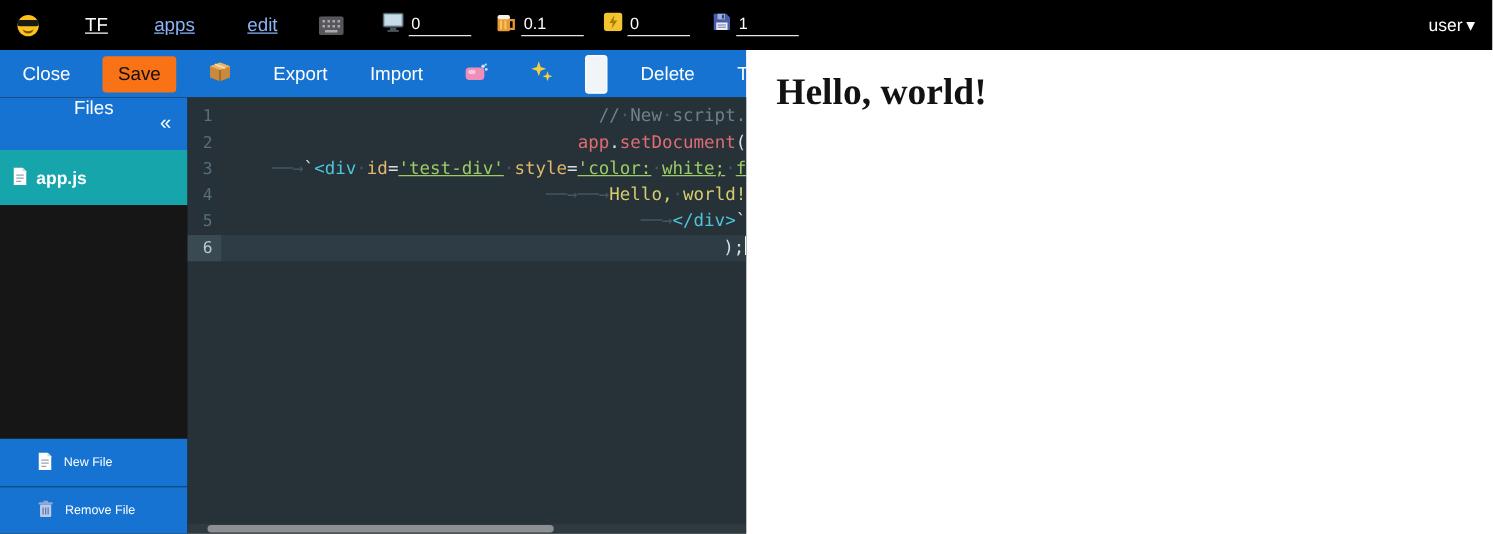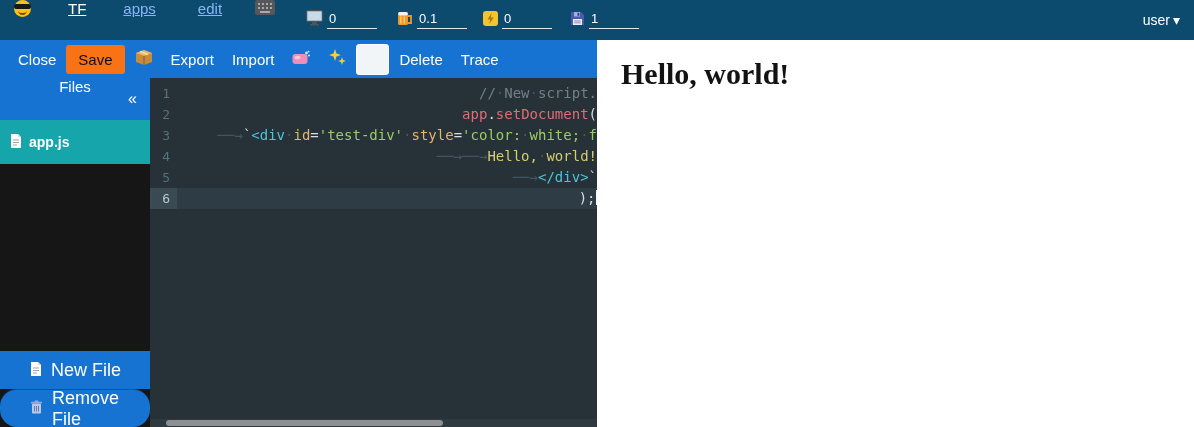--- a/index.html
+++ b/index.html
@@ -6,21 +6,21 @@
   html,body { width:1194px; height:427px; }
   body {
     font-family: "Liberation Sans", sans-serif;
     background:#fff;
     overflow:hidden;
   }
   .page { width:1194px; height:427px; position:relative; overflow:hidden; }
 
   
   .topbar {
-    height:40px; background:#0c4a6e; display:flex; 
+    height:40px; background:#000000; display:flex; align-items:center;
     color:#fff;
   }
   .i-face{position:relative;width:17px;height:17px;border-radius:50%;background:#fcc21b;display:inline-block;margin-left:14px;flex:none;cursor:pointer;}
   .i-face::before{content:"";position:absolute;left:0;top:4px;width:17px;height:5px;background:#191919;border-radius:2px;}
   .i-face::after{content:"";position:absolute;left:4px;bottom:2px;width:9px;height:4px;border-bottom:2px solid #7a4b00;border-radius:0 0 8px 8px;}
   .tb-link{ text-decoration:underline; font-size:15px; cursor:pointer; }
   .tb-brand{ color:#fff; margin-left:37px; }
   .tb-apps{ color:#8ab4f8; margin-left:37px; }
   .tb-edit{ color:#8ab4f8; margin-left:42px; }
   .i-kbd{ margin-left:33px; display:inline-flex; cursor:pointer; flex:none;}
@@ -39,21 +39,21 @@
   .left-app{ width:597px; min-width:597px; display:flex; flex-direction:column; background:#161616; }
   .preview{ flex:1; background:#ffffff; }
   .preview h1{
     font-family:"Liberation Serif", serif; font-weight:bold; font-size:30px;
     color:#121212; margin:17px 0 0 24px;
   }
 
   
   .toolbar{
     height:38px; background:#1673d1; display:flex; align-items:center;
-    padding:0 10px; gap:2px; flex:none;
+    padding:0 10px; gap:18px; flex:none;
   }
   .toolbar button{
     background:transparent; border:none; color:#fff; font-size:15px;
     font-family:"Liberation Sans",sans-serif; padding:5px 8px; cursor:pointer;
     display:inline-flex; align-items:center; justify-content:center;
   }
   .toolbar button.save{ background:#f97316; color:#0e0e0e; border-radius:3px; padding:6px 12px; }
   .toolbar button.blank{
     width:33px; height:31px; background:#f2f5f8; border:1px solid #ffffff; border-radius:3px;
   }
@@ -70,46 +70,46 @@
   .collapse-btn{
     position:absolute; right:13px; top:50%; transform:translateY(-50%);
     cursor:pointer; font-size:16px;
   }
   .file-item{
     height:44px; background:#16a5ab; color:#fff; font-weight:bold; font-size:14px;
     display:flex; align-items:center; gap:7px; padding-left:10px; cursor:pointer; flex:none;
   }
   .sidebar-spacer{ flex:1; background:#161616; }
   .side-btn{
-    height:38px; background:#1673d1; border:none; color:#fff; font-size:18px;
+    height:38px; background:#1673d1; border:none; color:#fff; font-size:10px;
     font-family:"Liberation Sans",sans-serif; display:flex; align-items:center; gap:9px;
     padding-left:30px; width:100%; cursor:pointer; text-align:left; flex:none;
   }
-  .side-btn + .side-btn{ border-top:1px solid rgba(0,0,0,0.28);border-radius:17px; }
+  .side-btn + .side-btn{ border-top:1px solid rgba(0,0,0,0.28); }
 
   
   .editor{
     position:relative; flex:1; background:#263238; overflow:hidden;
     font-family:"DejaVu Sans Mono", monospace; font-size:14px; padding-top:5px;
   }
   .cm-line{ display:flex; height:21px; line-height:21px; }
   .ln{
     width:27px; min-width:27px; text-align:right; padding-right:7px;
     color:#56707c; font-size:13px; user-select:none;
   }
   .code{ white-space:pre; flex:1; overflow:hidden; padding-left:2px;text-align:right; }
   .cm-line.active{ background:#2e3d45; }
   .cm-line.active .ln{ background:#3a4a53; color:#bcc8ce; }
   .tk-comment{ color:#708088; }
   .tk-ws{ color:#46565f; }
   .tk-ident{ color:#e06c75; }
   .tk-punct{ color:#d8dee3; }
   .tk-tag{ color:#4dc4da; }
   .tk-attr{ color:#e2b86b; }
-  .tk-string{ color:#9ccc65; }
+  .tk-string{ color:#9ccc65;text-decoration:underline; }
   .tk-text{ color:#d6cd6e; }
   .caret{
     display:inline-block; width:1.5px; height:15px; background:#f8f8f2;
     vertical-align:-2px; animation:blink 1.1s step-end infinite;
   }
   @keyframes blink{ 0%,55%{opacity:1} 56%,100%{opacity:0} }
   .hscroll-track{
     position:absolute; left:0; right:0; bottom:0; height:8px; background:rgba(255,255,255,0.04);
   }
   .hscroll-thumb{

